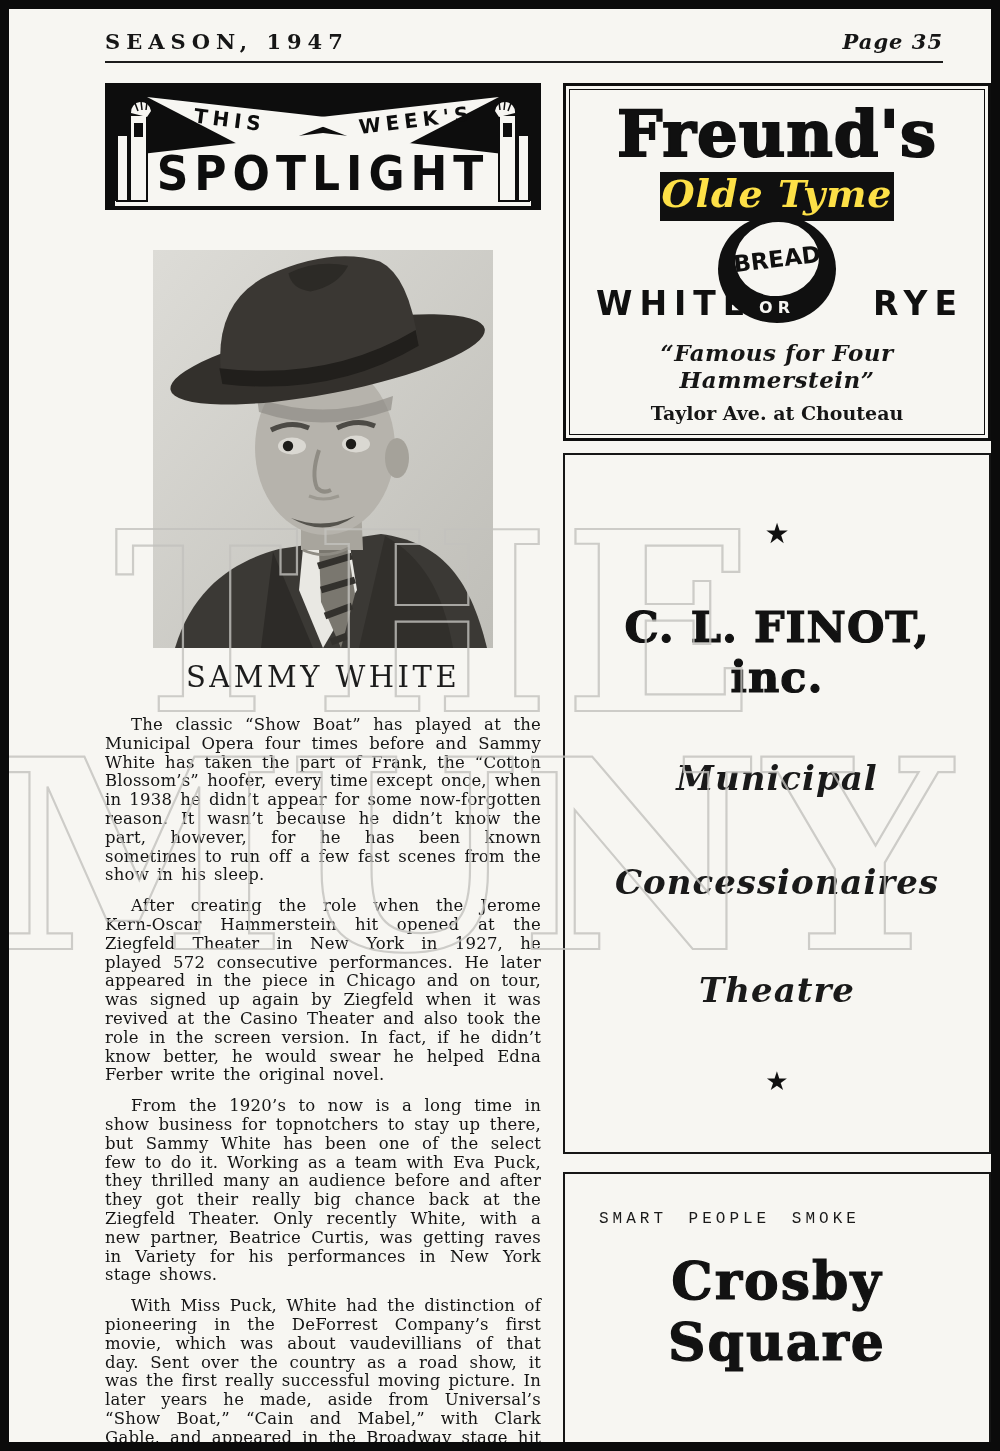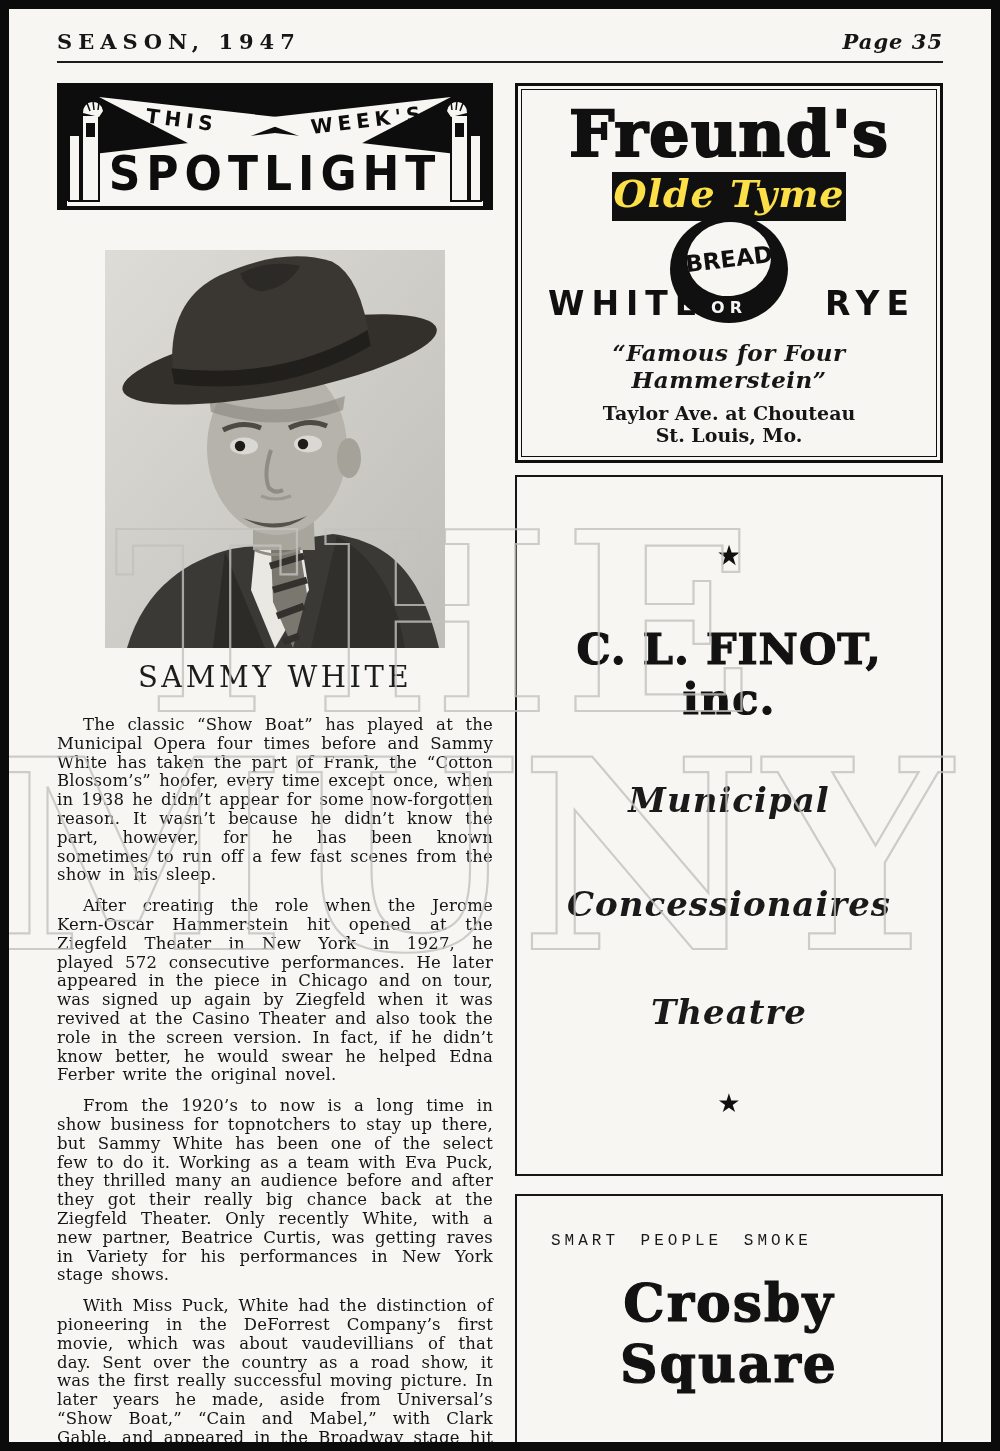--- a/index.html
+++ b/index.html
@@ -7,20 +7,21 @@
   body { font-family: "DejaVu Serif", serif; }
 
   .sheet {
     position: relative;
     width: 1000px; height: 1451px;
     margin: 0 auto;
     background: #f7f6f2;
     border: 9px solid #0b0b0b;
     overflow: hidden;
     color: #161616;
+    padding-left: 48px;
   }
 
   
   .masthead { padding: 20px 48px 0 48px; }
   .masthead-row { display: flex; justify-content: space-between; align-items: baseline; }
   .masthead-title { font-size: 21px; font-weight: bold; letter-spacing: 6px; }
   .masthead-page { font-size: 21px; font-weight: bold; font-style: italic; letter-spacing: 1px; }
   .masthead-rule { margin-top: 7px; border-top: 2.5px solid #1c1c1c; }
 
   
@@ -257,21 +258,20 @@
             <div class="bread-circle">
               <div class="bread-inner">BREAD</div>
               <div class="bread-or">OR</div>
             </div>
             <div class="freunds-white">WHITE</div>
             <div class="freunds-rye">RYE</div>
           </div>
           <div class="freunds-tagline">“Famous for Four Hammerstein”</div>
           <div class="freunds-address">
             <span>Taylor Ave. at Chouteau</span>
-            <span>St. Louis, Mo.</span>
           </div>
         </div>
       </div>
 
       <div class="ad ad-finot">
         <div class="finot-star-top">★</div>
         <div class="finot-name">C. L. FINOT, inc.</div>
         <div class="finot-line finot-line-1">Municipal</div>
         <div class="finot-line finot-line-3">Concessionaires</div>
         <div class="finot-line finot-line-2">Theatre</div>

